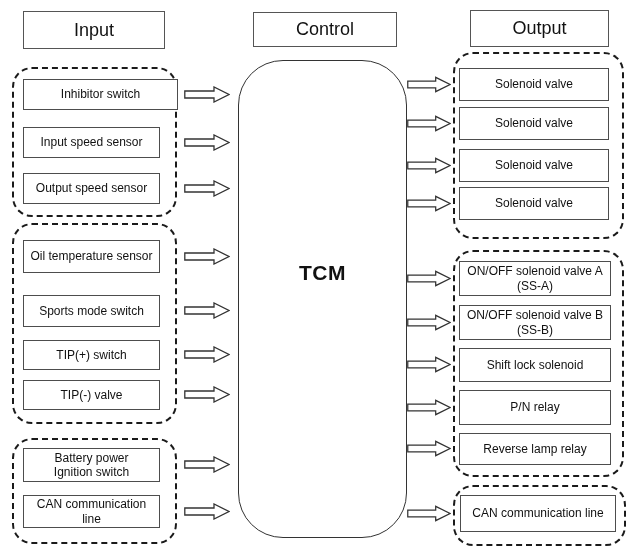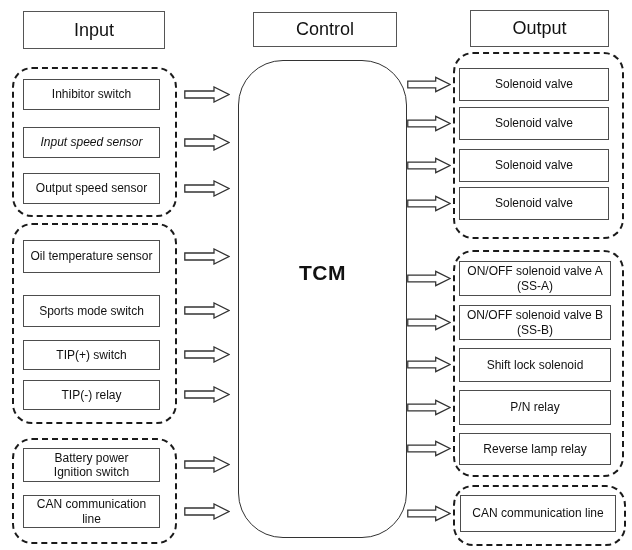--- a/index.html
+++ b/index.html
@@ -71,27 +71,27 @@
   <div class="title-box" style="left:253px; top:12px; width:142px; height:33px;">Control</div>
   <div class="title-box" style="left:470px; top:10px; width:137px; height:35px;">Output</div>
 
   <div class="tcm-box"></div>
   <div class="tcm-label">TCM</div>
 
   <div class="group" style="left:12px; top:67px; width:161px; height:146px;"></div>
   <div class="group" style="left:12px; top:223px; width:161px; height:197px;"></div>
   <div class="group" style="left:12px; top:438px; width:161px; height:102px;"></div>
 
-  <div class="box" style="left:23px; top:79px;  width:137px; height:31px;">Inhibitor switch</div>
-  <div class="box" style="left:23px; top:127px; width:137px; height:31px;font-style:italic;">Input speed sensor</div>
+  <div class="box" style="left:23px; top:79px;  width:155px; height:31px;">Inhibitor switch</div>
+  <div class="box" style="left:23px; top:127px; width:137px; height:31px;">Input speed sensor</div>
   <div class="box" style="left:23px; top:173px; width:137px; height:31px;">Output speed sensor</div>
   <div class="box" style="left:23px; top:240px; width:137px; height:33px;">Oil temperature sensor</div>
   <div class="box" style="left:23px; top:295px; width:137px; height:32px;">Sports mode switch</div>
   <div class="box" style="left:23px; top:340px; width:137px; height:30px;">TIP(+) switch</div>
-  <div class="box" style="left:23px; top:380px; width:137px; height:30px;">TIP(-) relay</div>
+  <div class="box" style="left:23px; top:380px; width:137px; height:30px;">TIP(-) valve</div>
   <div class="box" style="left:23px; top:448px; width:137px; height:34px;">Battery power
 Ignition switch</div>
   <div class="box" style="left:23px; top:495px; width:137px; height:33px;">CAN communication
 line</div>
 
   <div class="group" style="left:453px; top:52px; width:167px; height:183px;"></div>
   <div class="group" style="left:453px; top:250px; width:167px; height:223px;"></div>
   <div class="group" style="left:453px; top:485px; width:169px; height:57px;"></div>
 
   <div class="box" style="left:459px; top:68px;  width:150px; height:33px;">Solenoid valve</div>

